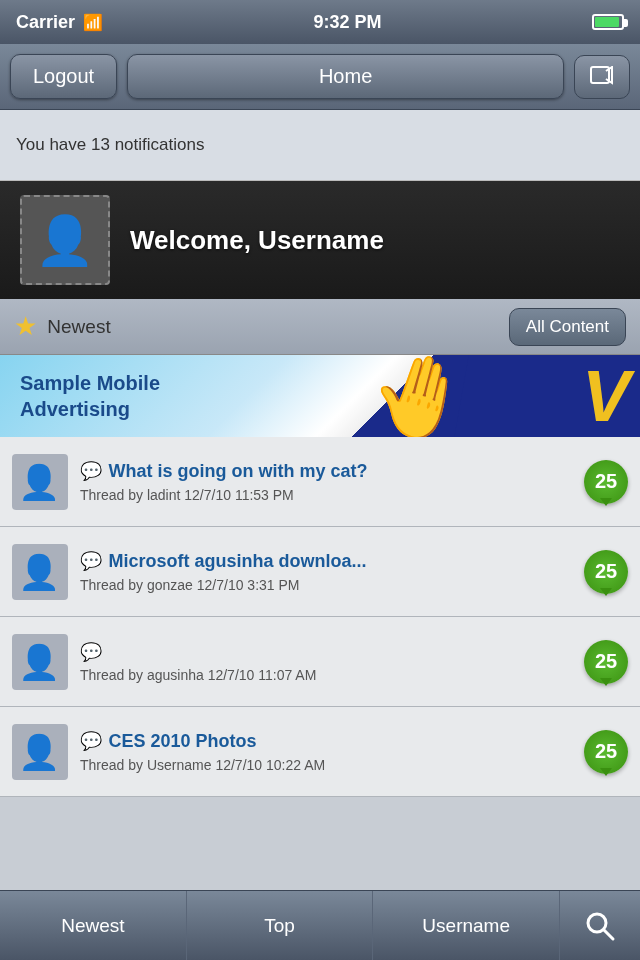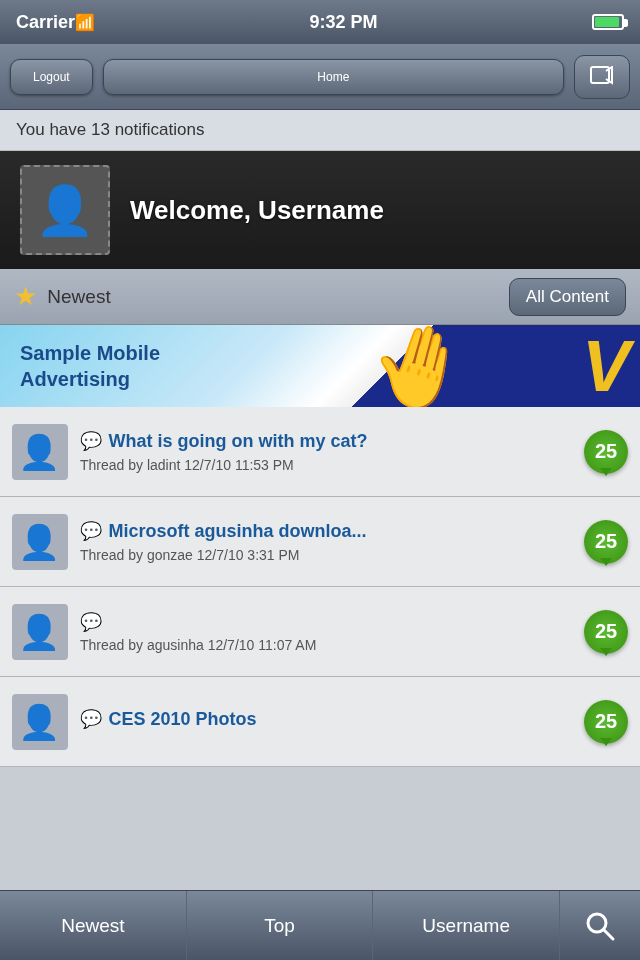--- a/index.html
+++ b/index.html
@@ -18,21 +18,21 @@
       height: 44px;
       background: linear-gradient(to bottom, #6e7a8a, #4a5566);
       display: flex;
       align-items: center;
       justify-content: space-between;
       padding: 0 16px;
       color: white;
       font-size: 18px;
       font-weight: 600;
     }
-    .status-left { display: flex; align-items: center; }
+    .status-left { display: flex; align-items: center; gap: 8px; }
     .wifi-icon { font-size: 16px; }
     .battery-icon {
       width: 32px; height: 16px;
       border: 2px solid white;
       border-radius: 3px;
       position: relative;
       display: inline-block;
     }
     .battery-icon::after {
       content: '';
@@ -58,21 +58,21 @@
       align-items: center;
       justify-content: space-between;
       padding: 0 10px;
       border-bottom: 1px solid #3a4555;
     }
     .nav-btn {
       background: linear-gradient(to bottom, #8a95a5, #5c6878);
       border: 1px solid #3a4555;
       border-radius: 10px;
       color: white;
-      font-size: 12px;
+      font-size: 20px;
       font-weight: 500;
       padding: 10px 22px;
       cursor: pointer;
       box-shadow: 0 1px 3px rgba(0,0,0,0.4);
     }
     .nav-btn-home {
       flex: 1;
       margin: 12px 10px;
       text-align: center;
     }
@@ -83,21 +83,21 @@
       background: linear-gradient(to bottom, #8a95a5, #5c6878);
       border: 1px solid #3a4555;
       border-radius: 10px;
       color: white;
       cursor: pointer;
     }
 
     
     #notification-bar {
       background: #d8dde4;
-      padding: 10px 16px;
+      padding: 25px 16px;
       font-size: 17px;
       color: #333;
       border-bottom: 1px solid #bbb;
     }
 
     
     #welcome-section {
       background: linear-gradient(to bottom, #2a2a2a, #1a1a1a);
       display: flex;
       align-items: center;
@@ -387,20 +387,21 @@
   </div>
     <div class="thread-item">
     <div class="thread-avatar">
       <span class="thread-avatar-person">👤</span>
     </div>
     <div class="thread-content">
       <div class="thread-title-row">
         <span class="thread-chat-icon">💬</span>
         <span class="thread-title">CES 2010 Photos</span>
       </div>
+      <div class="thread-meta">Thread by Username  12/7/10  10:22 AM</div>
     </div>
     <div class="reply-badge">25</div>
   </div>
   </div>
 
 <div id="bottom-nav">
   <div class="bottom-nav-item">Newest</div>
   <div class="bottom-nav-item">Top</div>
   <div class="bottom-nav-item">Username</div>
   <div class="bottom-search-btn">

